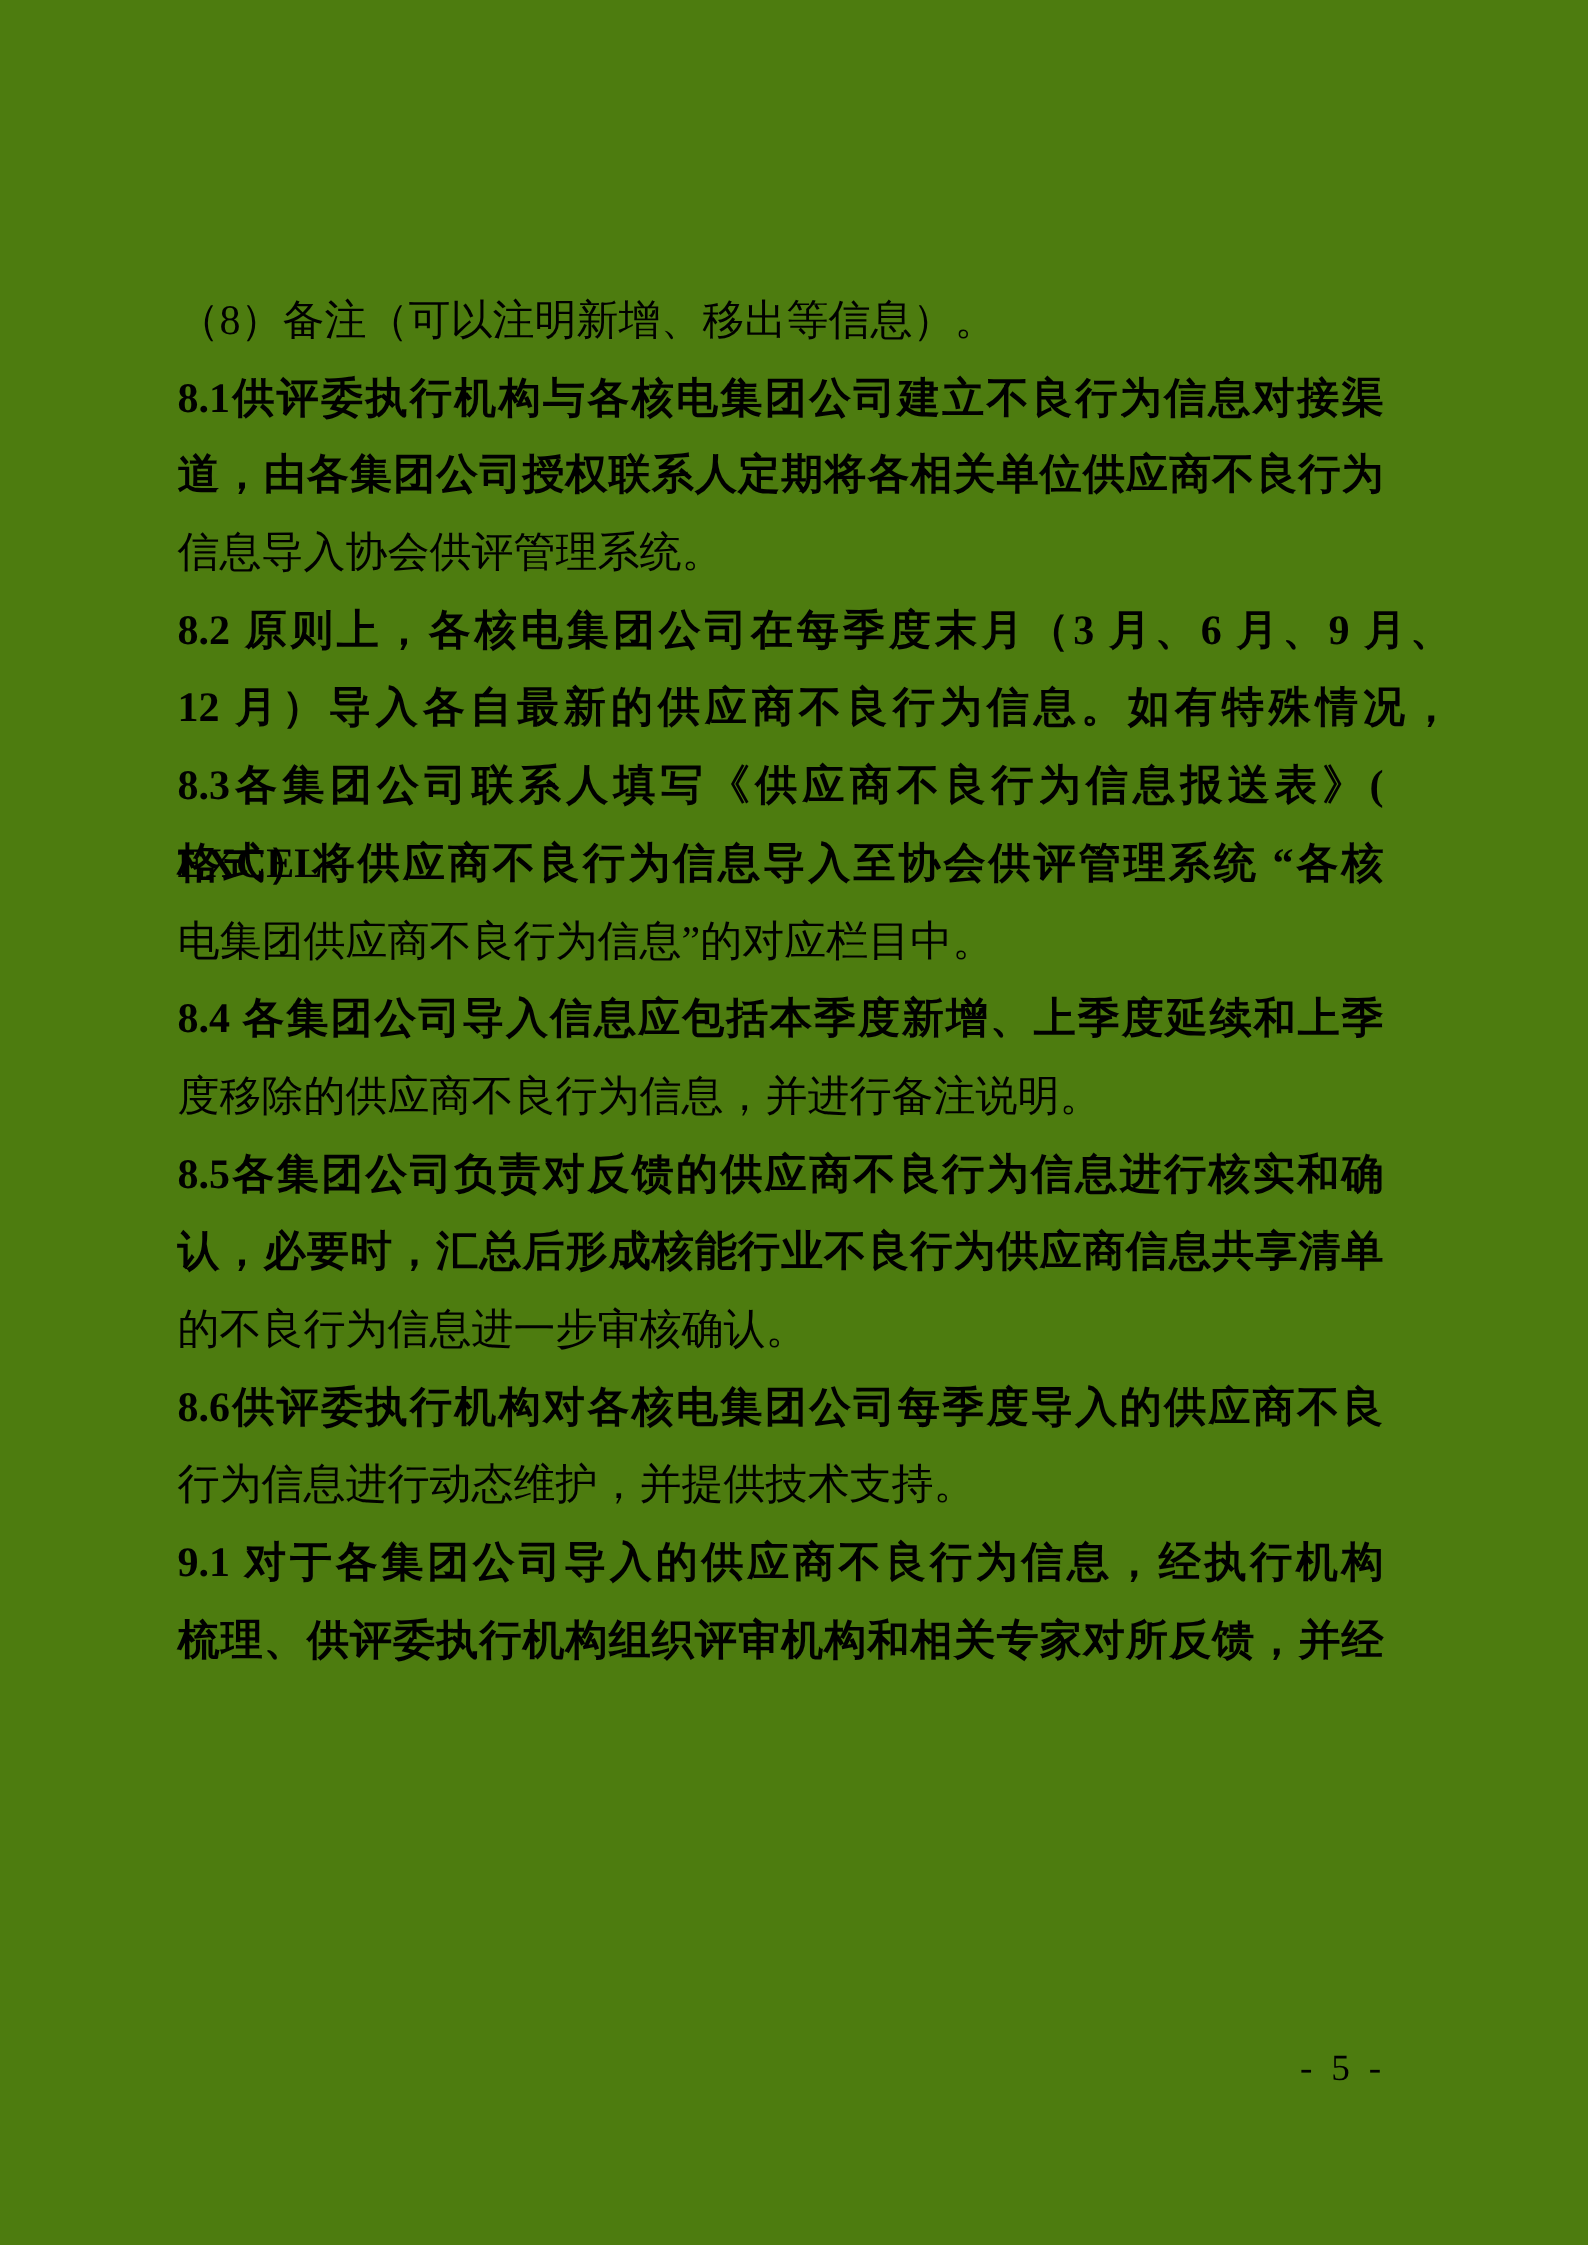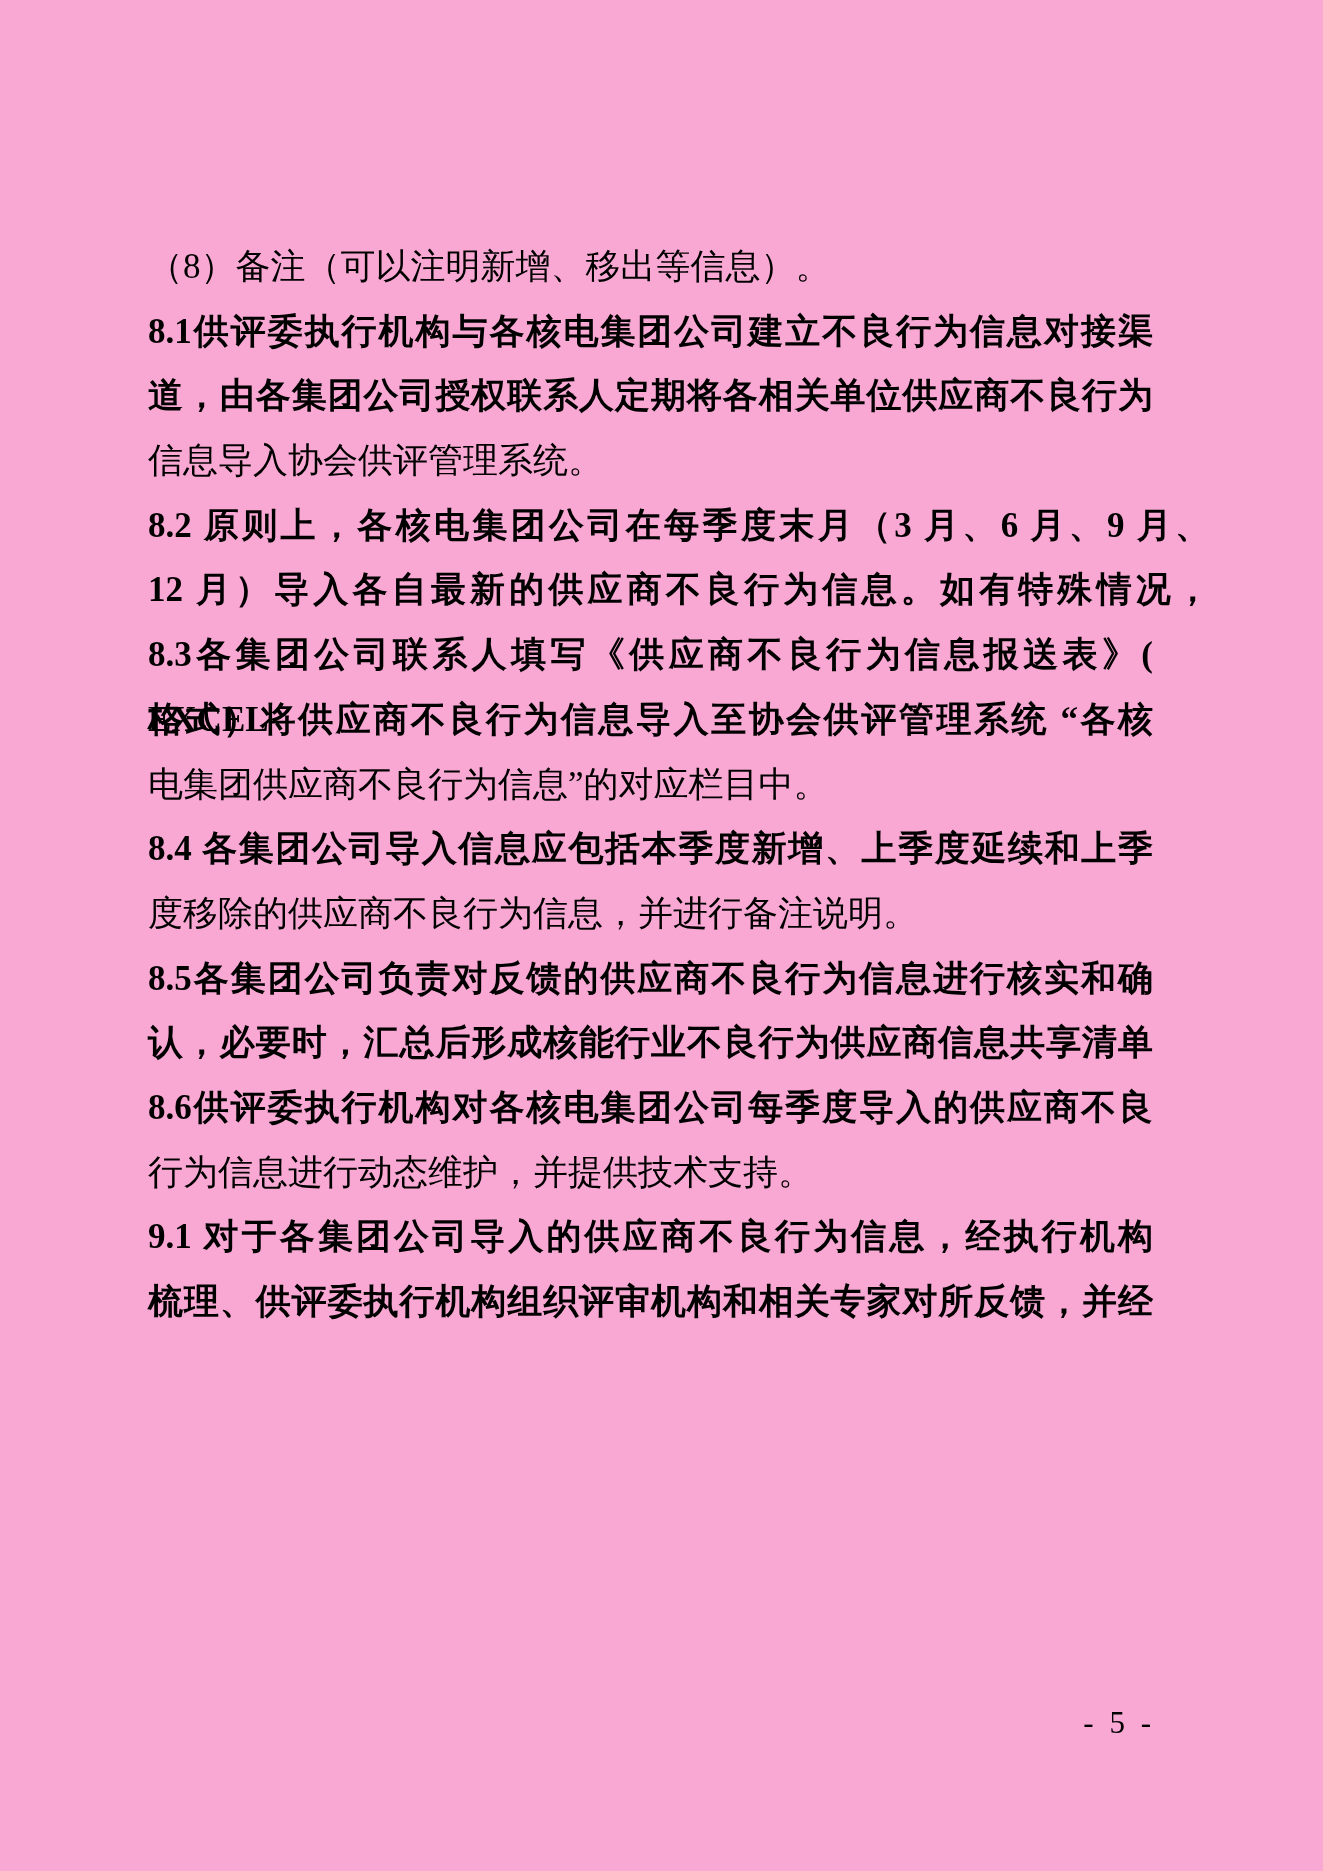--- a/index.html
+++ b/index.html
@@ -4,21 +4,21 @@
 <style>
   html, body {
     margin: 0;
     padding: 0;
     background: #ffffff;
   }
   .page {
     position: relative;
     width: 1323px;
     height: 1871px;
-    background: #f9a8d4;
+    background: #4d7c0f;
     overflow: hidden;
     color: #000000;
   }
   .content {
     position: absolute;
     left: 148px;
     top: 235px;
     width: 1005px;
   }
   .line {
@@ -78,20 +78,21 @@
 
     <div class="line just">8.3各集团公司联系人填写《供应商不良行为信息报送表》( EXCEL</div>
     <div class="line just">格式）将供应商不良行为信息导入至协会供评管理系统 “各核</div>
     <div class="line">电集团供应商不良行为信息”的对应栏目中。</div>
 
     <div class="line just">8.4 各集团公司导入信息应包括本季度新增、上季度延续和上季</div>
     <div class="line">度移除的供应商不良行为信息，并进行备注说明。</div>
 
     <div class="line just">8.5各集团公司负责对反馈的供应商不良行为信息进行核实和确</div>
     <div class="line just">认，必要时，汇总后形成核能行业不良行为供应商信息共享清单</div>
+    <div class="line">的不良行为信息进一步审核确认。</div>
 
     <div class="line just">8.6供评委执行机构对各核电集团公司每季度导入的供应商不良</div>
     <div class="line">行为信息进行动态维护，并提供技术支持。</div>
 
 
     <div class="line just">9.1 对于各集团公司导入的供应商不良行为信息，经执行机构</div>
     <div class="line just">梳理、供评委执行机构组织评审机构和相关专家对所反馈，并经</div>
 
   </div>
 

